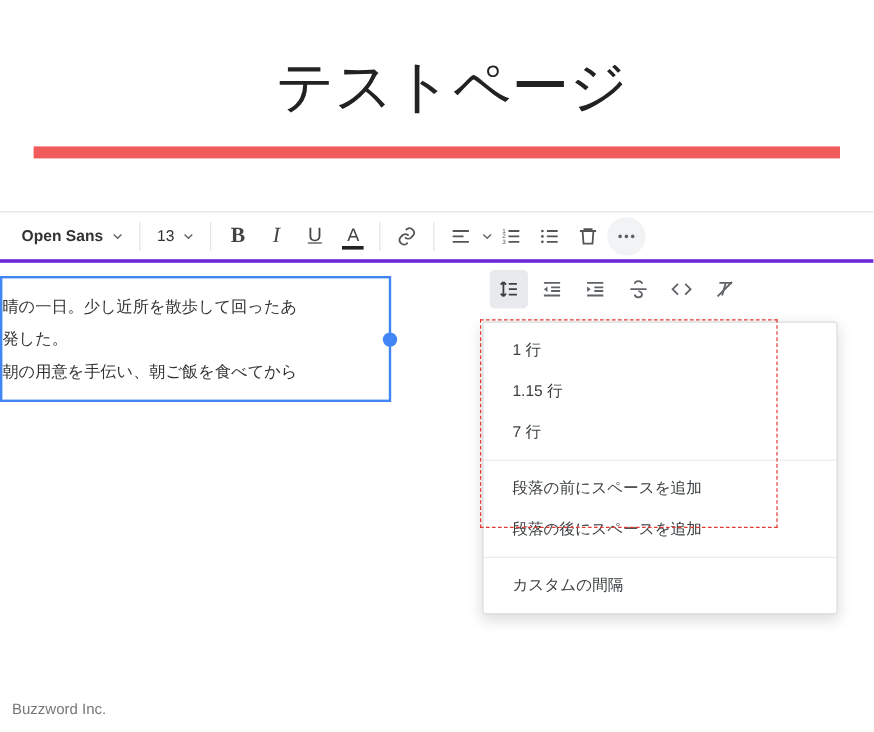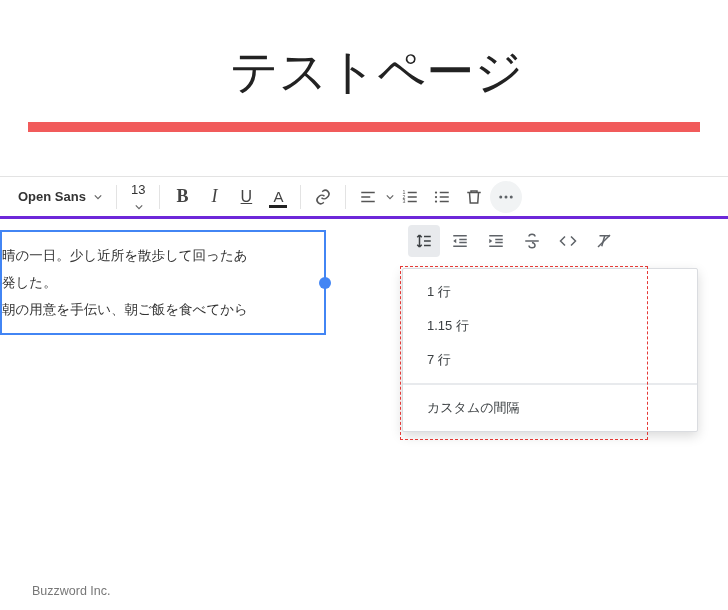--- a/index.html
+++ b/index.html
@@ -57,21 +57,20 @@
       cursor: pointer;
     }
     .size-select {
       display: flex;
       align-items: center;
       gap: 6px;
       font-size: 13px;
       color: #333;
       padding: 6px 8px;
       cursor: pointer;
-      flex-direction: column;
     }
     .tb-btn {
       width: 32px;
       height: 32px;
       display: flex;
       align-items: center;
       justify-content: center;
       border-radius: 4px;
       cursor: pointer;
       color: #555;
@@ -151,21 +150,21 @@
       left: 400px;
       top: 266px;
       width: 248px;
       height: 174px;
       border: 1.5px dashed #e53935;
       pointer-events:none;
     }
 
     .footer {
       position:absolute;
-      bottom:12px; left:32px;
+      bottom:12px; left:10px;
       font-size:12.5px;
       color:#777;
       font-family: Arial, sans-serif;
     }
   </style>
 </head>
 <body>
 
 <div class="page-title">テストページ</div>
 <div class="title-underline"></div>
@@ -309,20 +308,24 @@
   <div class="editor-dot"></div>
 </div>
 
 <div class="dd-menu">
   <div class="dd-section">
     <div class="dd-item">1 行</div>
     <div class="dd-item">1.15 行</div>
     <div class="dd-item">7 行</div>
   </div>
   <div class="dd-sep"></div>
+  <div class="dd-section">
+    <div class="dd-item">段落の前にスペースを追加</div>
+    <div class="dd-item">段落の後にスペースを追加</div>
+  </div>
   <div class="dd-sep"></div>
   <div class="dd-section">
     <div class="dd-item">カスタムの間隔</div>
   </div>
 </div>
 
 <div class="dd-highlight-box"></div>
 
 <div class="footer">Buzzword Inc.</div>
 

